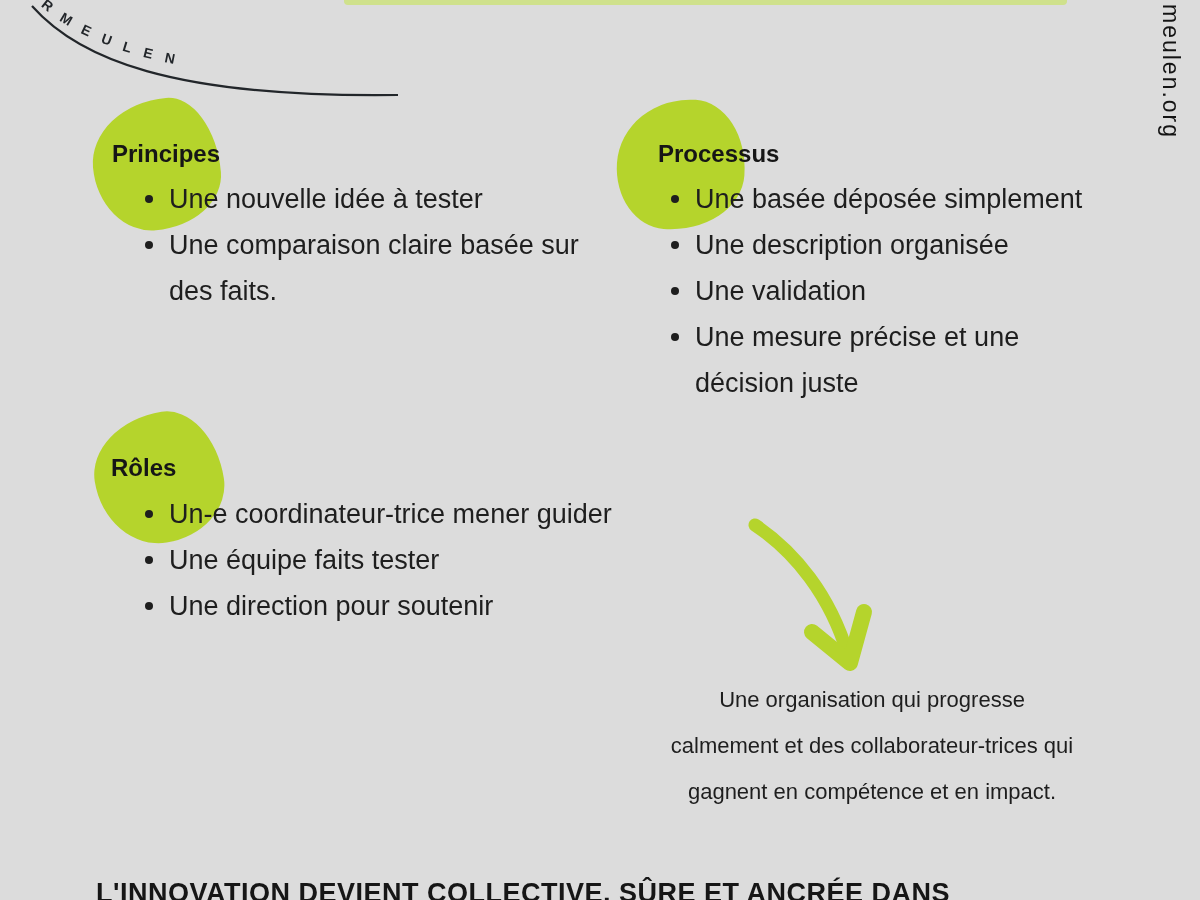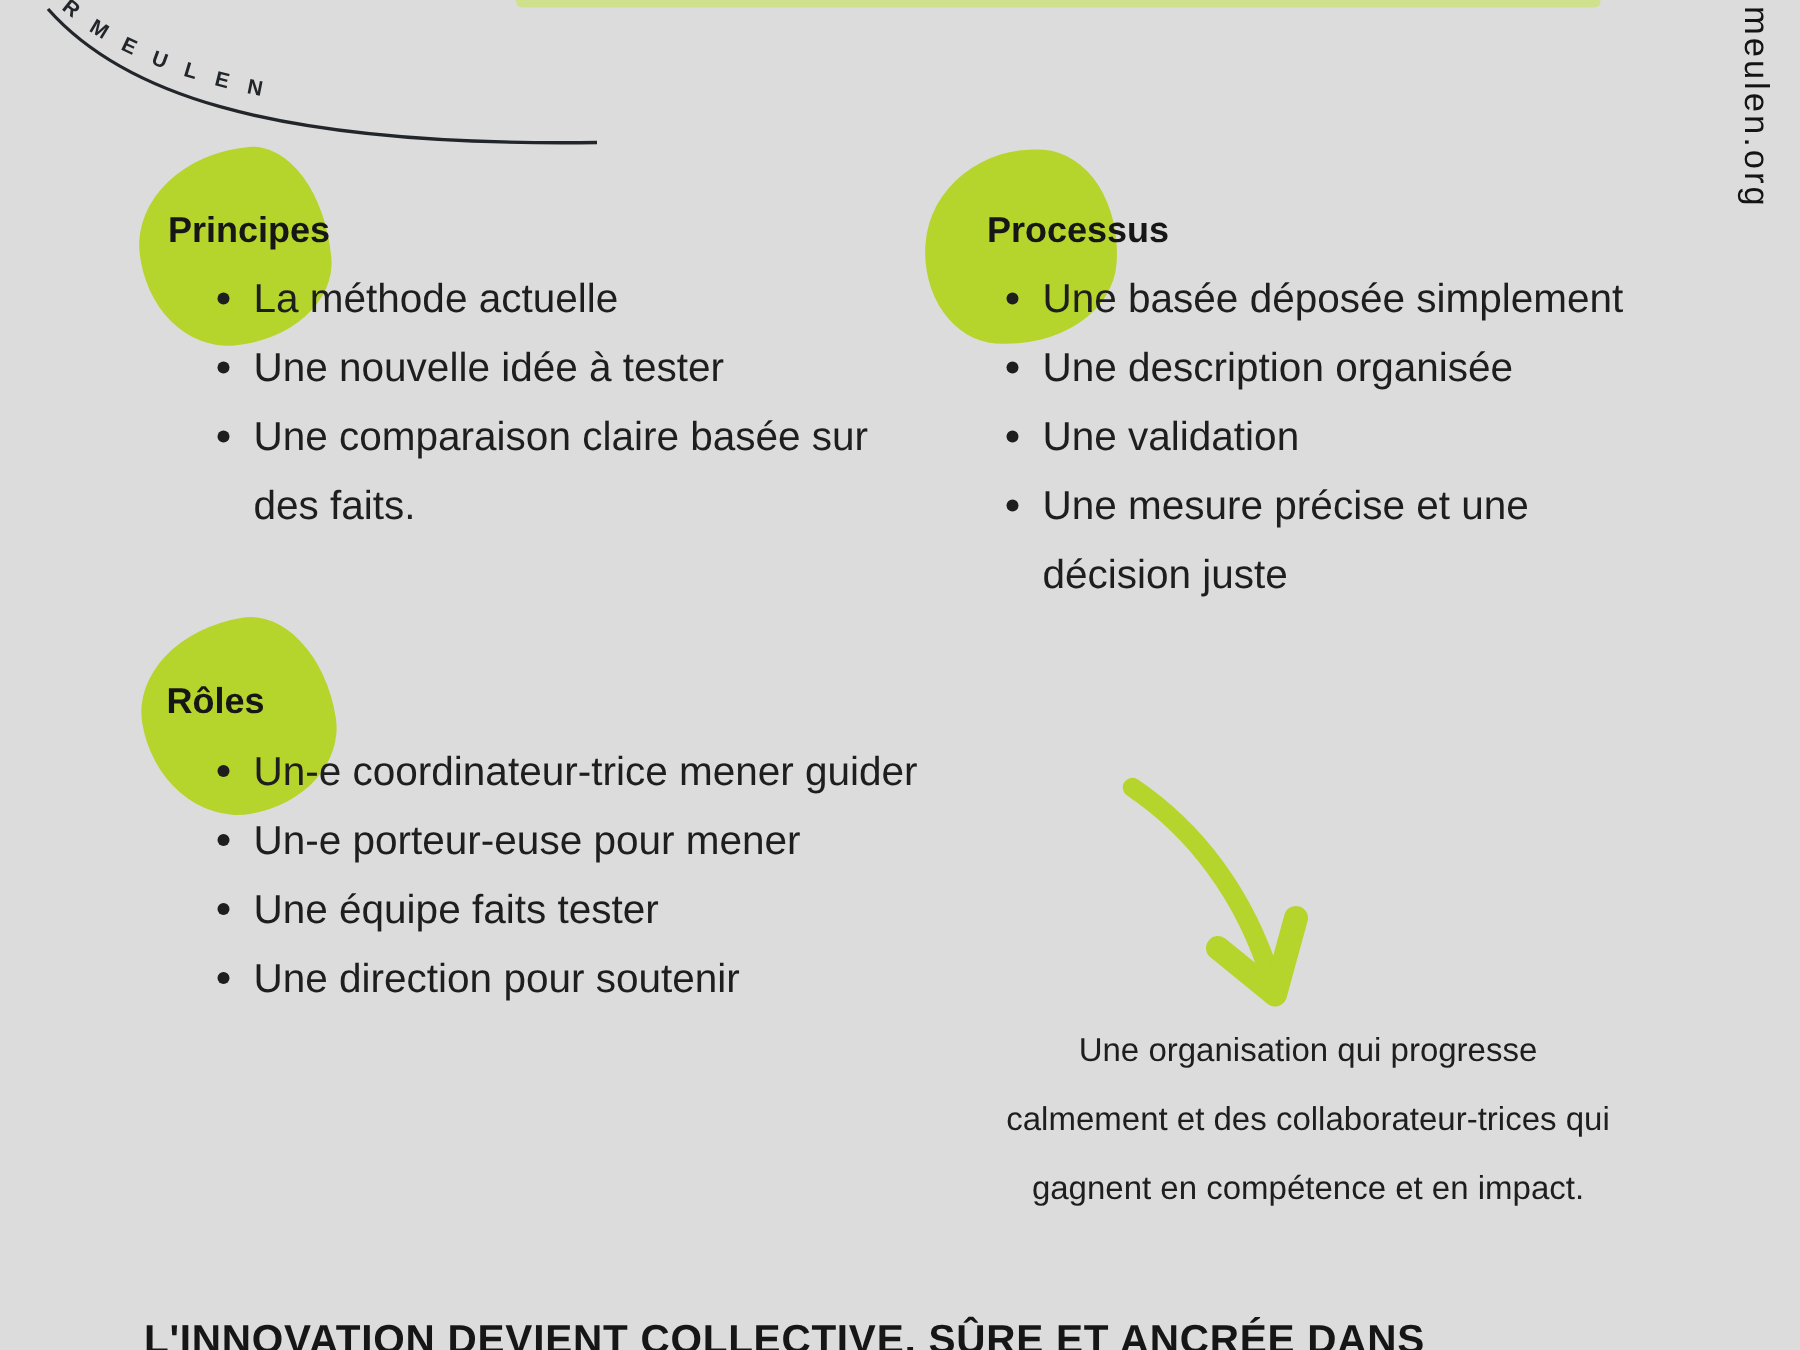--- a/index.html
+++ b/index.html
@@ -64,39 +64,37 @@
     <text>
       <textPath href="#logoTextArc" startOffset="6%">RMEULEN</textPath>
     </text>
   </svg>
 
   <div class="site-vertical">meulen.org</div>
 
   <div class="blob blob-principes"></div>
   <div class="section-title title-principes">Principes</div>
   <ul class="bullet-list list-principes">
-    <li>La méthode actuelle</li>
     <li>Une nouvelle idée à tester</li>
     <li>Une comparaison claire basée sur des faits.</li>
   </ul>
 
   <div class="blob blob-processus"></div>
   <div class="section-title title-processus">Processus</div>
   <ul class="bullet-list list-processus">
     <li>Une basée déposée simplement</li>
     <li>Une description organisée</li>
     <li>Une validation</li>
     <li>Une mesure précise et une décision juste</li>
   </ul>
 
   <div class="blob blob-roles"></div>
   <div class="section-title title-roles">Rôles</div>
   <ul class="bullet-list list-roles">
     <li>Un-e coordinateur-trice mener guider</li>
-    <li>Un-e porteur-euse pour mener</li>
     <li>Une équipe faits tester</li>
     <li>Une direction pour soutenir</li>
   </ul>
 
   <svg class="arrow-svg" viewBox="0 0 220 210">
     <path d="M 55 35 C 95 62, 130 105, 148 165" fill="none" stroke="#b5d42c" stroke-width="13" stroke-linecap="round"></path>
     <path d="M 112 142 L 150 173 L 164 122" fill="none" stroke="#b5d42c" stroke-width="16" stroke-linecap="round" stroke-linejoin="round"></path>
   </svg>
 
   <div class="outcome">

